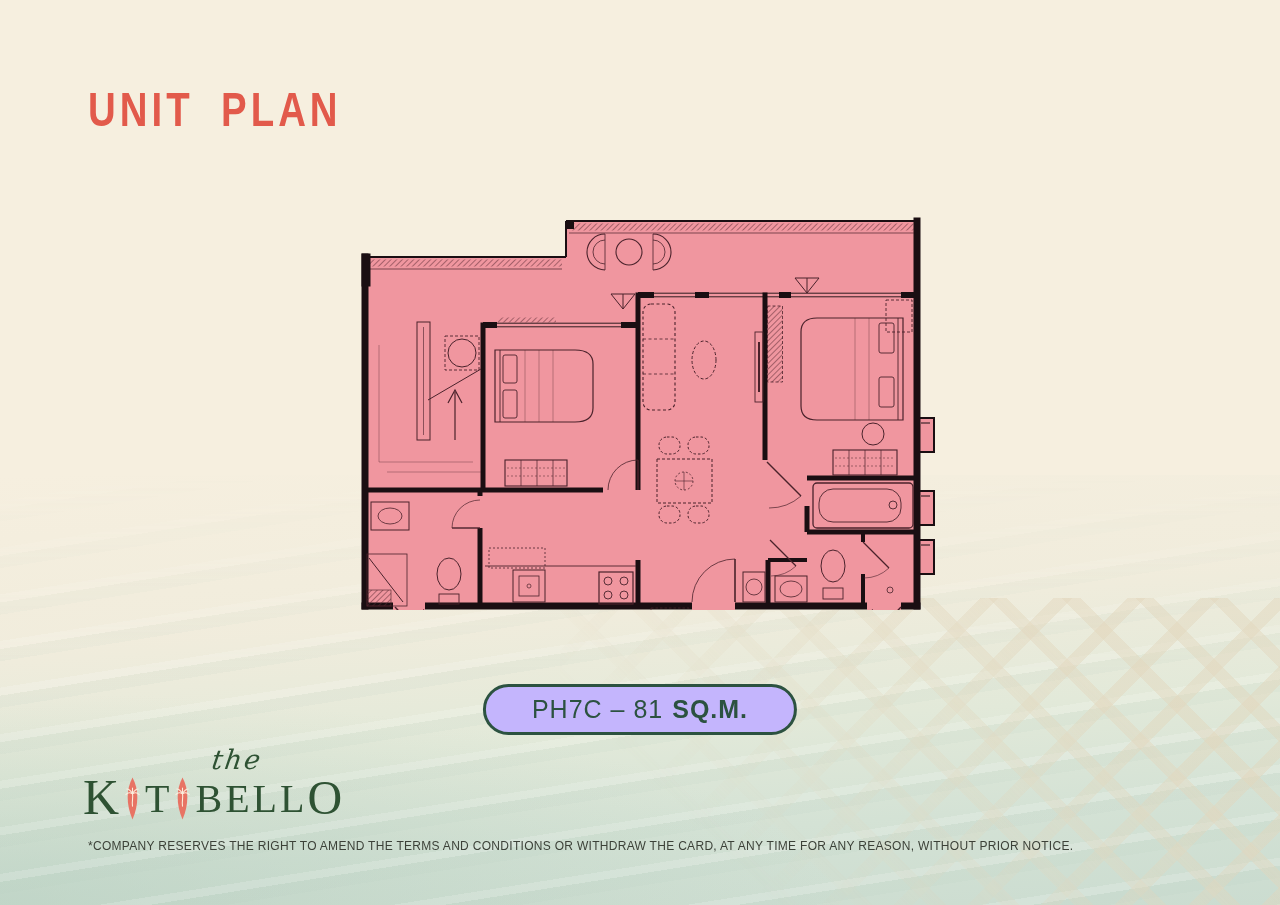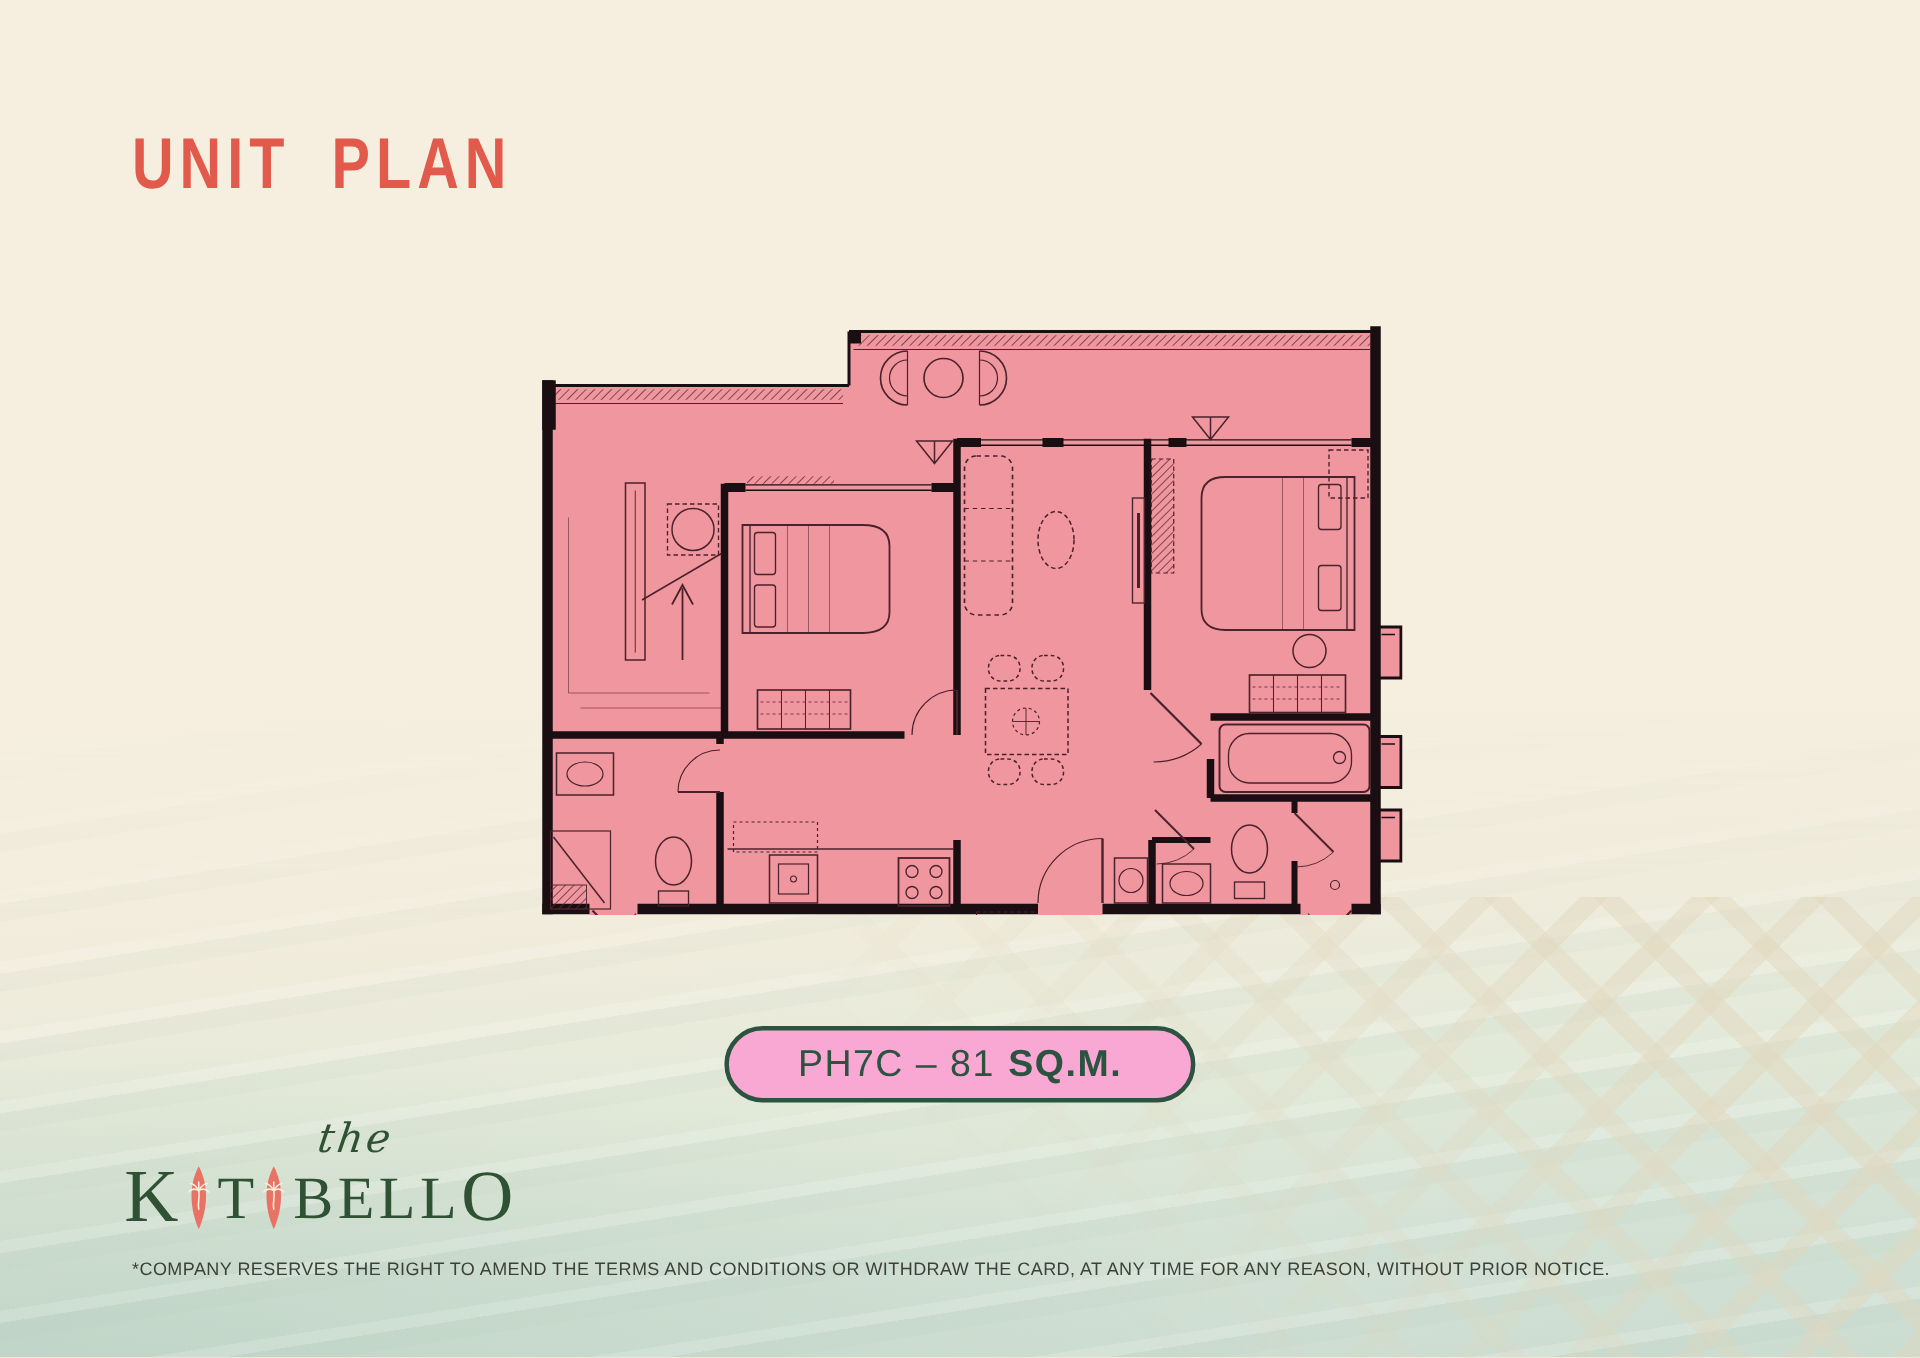--- a/index.html
+++ b/index.html
@@ -28,21 +28,21 @@
   
   .title{position:absolute;left:88px;top:82px;color:#e25a4b;font-weight:bold;
     font-size:48px;letter-spacing:5px;word-spacing:16px;white-space:nowrap;
     transform:scaleX(.8);transform-origin:left top;}
 
   
   .plan{position:absolute;left:355px;top:210px;width:580px;height:400px;}
 
   
   .badge{position:absolute;top:684px;left:50%;transform:translateX(-50%);
-    background:#f9a8d4;border:3px solid #2c5240;border-radius:26px;
+    background:#c4b5fd;border:3px solid #2c5240;border-radius:26px;
     padding:8px 46px;white-space:nowrap;}
   .badge .reg{color:#2c5240;font-size:25px;letter-spacing:1px;}
   .badge .bold{color:#2c5240;font-size:25px;letter-spacing:1px;font-weight:bold;margin-left:9px;}
 
   
   .logo{position:absolute;left:68px;top:744px;width:290px;text-align:center;}
   .logo-the{font-family:"DejaVu Serif",serif;font-style:italic;color:#2e5233;
     font-size:27px;letter-spacing:2px;transform:skewX(-8deg);display:inline-block;
     margin-left:48px;margin-bottom:-6px;}
   .logo-word{display:flex;align-items:flex-end;justify-content:center;margin-top:0px;}

